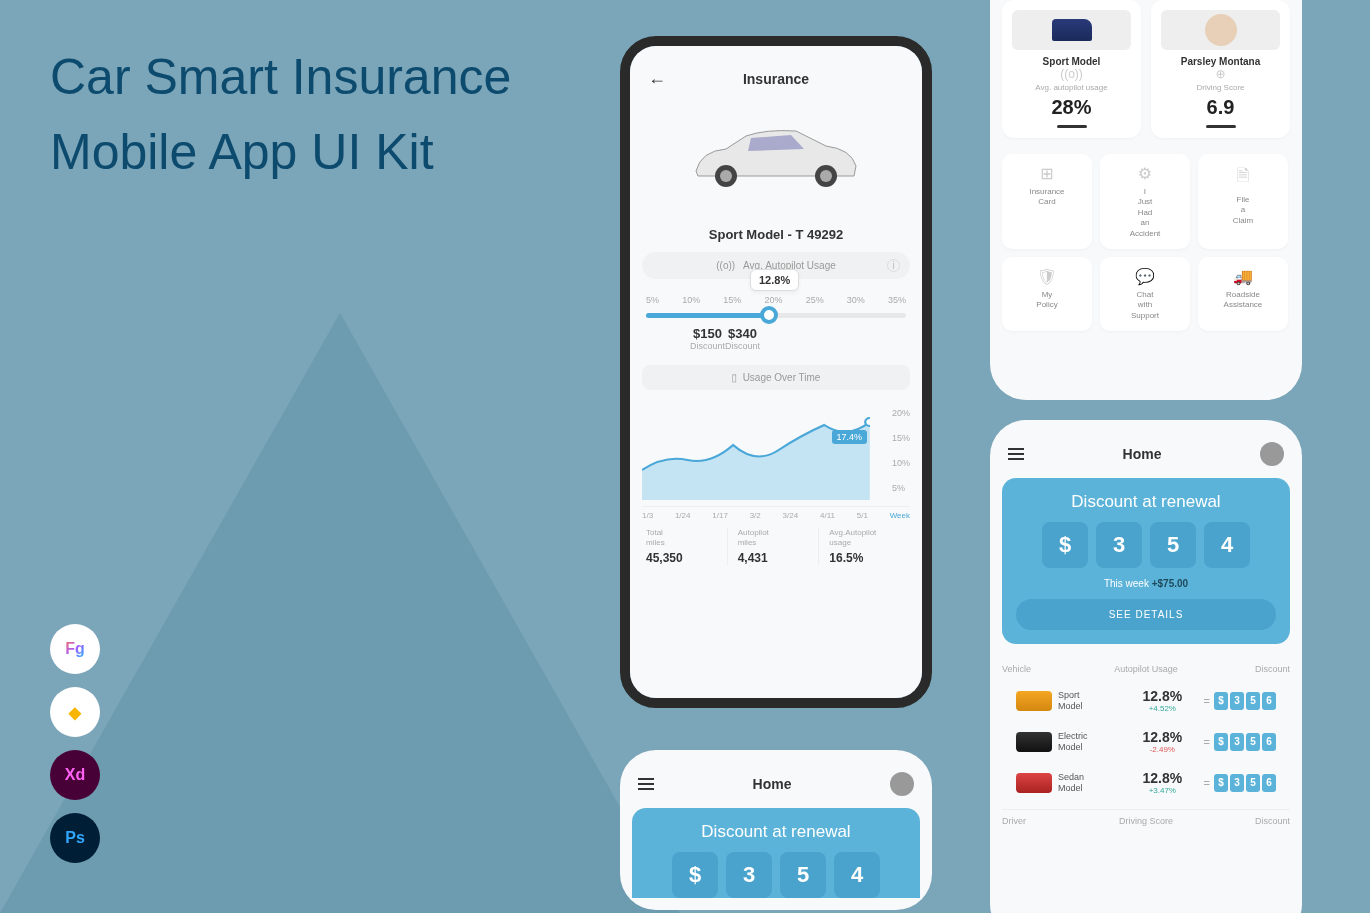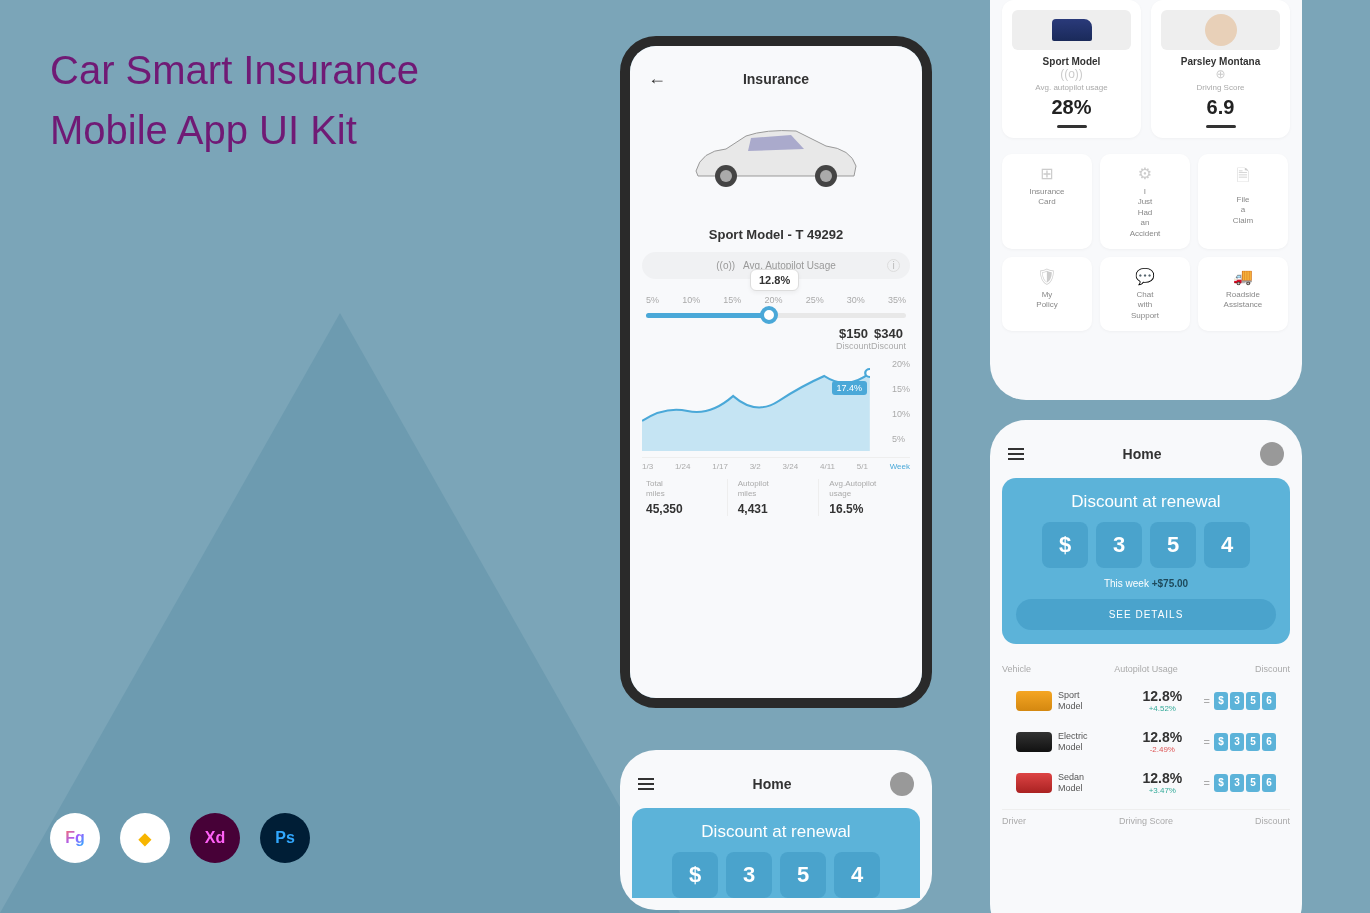--- a/index.html
+++ b/index.html
@@ -1,22 +1,22 @@
 <!DOCTYPE html>
 <html><head>
 <meta charset="utf-8">
 <style>
 * { margin: 0; padding: 0; box-sizing: border-box; font-family: -apple-system, BlinkMacSystemFont, sans-serif; }
 body { background: #7ba5b8; width: 1370px; height: 913px; position: relative; overflow: hidden; }
 
 .triangle { position: absolute; bottom: 0; left: 0; width: 0; height: 0; border-left: 340px solid transparent; border-right: 340px solid transparent; border-bottom: 600px solid #6d9bb0; }
 
-.page-title { position: absolute; top: 40px; left: 50px; color: #701a75; font-size: 40px; font-weight: 400; line-height: 1.5; }
-
-.platform-icons { position: absolute; bottom: 50px; left: 50px; display: flex; gap: 20px; }
+.page-title { position: absolute; top: 40px; left: 50px; color: #0c4a6e; font-size: 50px; font-weight: 400; line-height: 1.5; }
+
+.platform-icons { position: absolute; bottom: 50px; left: 50px; display: flex; gap: 13px; flex-direction: column; }
 .platform-icons .icn { width: 50px; height: 50px; border-radius: 50%; background: white; display:flex; align-items:center; justify-content:center; font-weight:700; font-size:16px; }
 .figma { background: linear-gradient(135deg,#ff7262,#a259ff,#1abcfe); -webkit-background-clip:text; color:transparent; }
 .sketch { color:#f7b500; }
 .xd { color:#ff61f6; background:#470137 !important; }
 .ps { color:#31a8ff; background:#001e36 !important; }
 
 
 .phone { position: absolute; border-radius: 36px; background: #fff; overflow:hidden; }
 .phone-frame { border: 10px solid #2a2a2a; }
 .p1 { top: 36px; left: 620px; width: 312px; height: 672px; }
@@ -41,21 +41,21 @@
 .pill { background:#f0f1f3; border-radius:18px; padding:8px 14px; display:flex; align-items:center; justify-content:center; gap:8px; font-size:10px; color:#999; margin-bottom:16px; position:relative; }
 .info-ic { position:absolute; right:10px; font-size:10px; color:#bbb; border:1px solid #ddd; border-radius:50%; width:13px; height:13px; display:flex; align-items:center; justify-content:center; }
 
 .slider-wrap { position:relative; margin:0 4px; }
 .badge { position:absolute; top:-26px; left:40%; background:#fff; border:1px solid #ddd; border-radius:6px; padding:4px 8px; font-size:11px; font-weight:600; color:#333; box-shadow:0 2px 4px rgba(0,0,0,0.05); }
 .ticks { display:flex; justify-content:space-between; font-size:9px; color:#aaa; margin-bottom:8px; }
 .track { height:5px; background:#e8e8e8; border-radius:3px; position:relative; }
 .fill { position:absolute; height:100%; background:#4aa8d8; border-radius:3px; width:48%; }
 .thumb { position:absolute; width:18px; height:18px; background:#fff; border:4px solid #4aa8d8; border-radius:50%; top:-7px; left:44%; }
 
-.minmax { display:flex; justify-content:flex-end; margin-top:8px;margin-left:44px; }
+.minmax { display:flex; justify-content:flex-start; margin-top:8px;margin-left:44px; }
 .minmax div { text-align:center; }
 .mm-val { font-size:13px; font-weight:600; color:#333; }
 .mm-lbl { font-size:9px; color:#aaa; }
 
 .chart-hdr { background:#f0f1f3; border-radius:8px; padding:7px; text-align:center; font-size:10px; color:#999; margin:14px 0 10px; }
 
 .chart-area { position:relative; height:100px; margin-bottom:6px; }
 .chart-area svg { width:85%; height:100%; }
 .ylabels { position:absolute; right:0; top:0; height:100%; display:flex; flex-direction:column; justify-content:space-around; font-size:9px; color:#aaa; }
 .point-badge { position:absolute; top:30px; right:16%; background:#4aa8d8; color:#fff; font-size:9px; padding:2px 5px; border-radius:3px; }
@@ -183,20 +183,24 @@
       <div class="minmax">
         <div>
             <div class="mm-val">$150</div>
             <div class="mm-lbl">Discount</div>
           </div>
         <div>
             <div class="mm-val">$340</div>
             <div class="mm-lbl">Discount</div>
           </div>
       </div>
+    </div>
+    <div class="chart-hdr">
+      <span>▯</span>&nbsp;
+      <span>Usage Over Time</span>
     </div>
     <div class="chart-area">
       <svg viewBox="0 0 200 100" preserveAspectRatio="none">
         <path d="M0 70 Q20 55 40 60 T80 45 Q100 65 120 50 T160 25 Q180 40 200 22 L200 100 L0 100 Z" fill="#c5e4f3"></path>
         <path d="M0 70 Q20 55 40 60 T80 45 Q100 65 120 50 T160 25 Q180 40 200 22" fill="none" stroke="#4aa8d8" stroke-width="2"></path>
         <circle cx="200" cy="22" r="4" fill="#fff" stroke="#4aa8d8" stroke-width="2"></circle>
       </svg>
       <div class="point-badge">17.4%</div>
       <div class="ylabels" id="ylabels">
           <span>20%</span>

